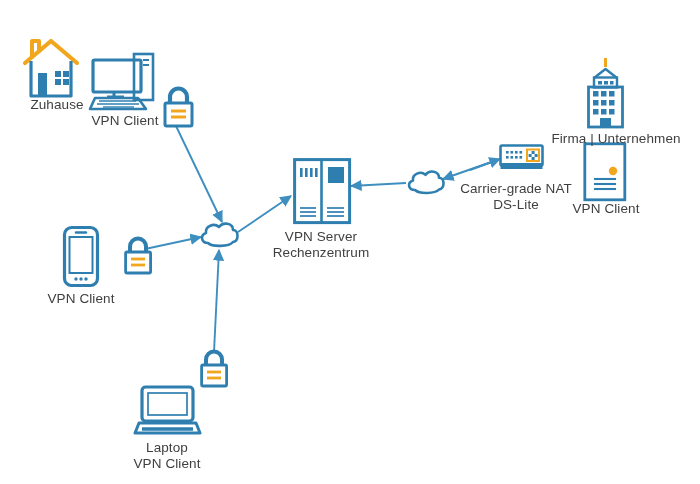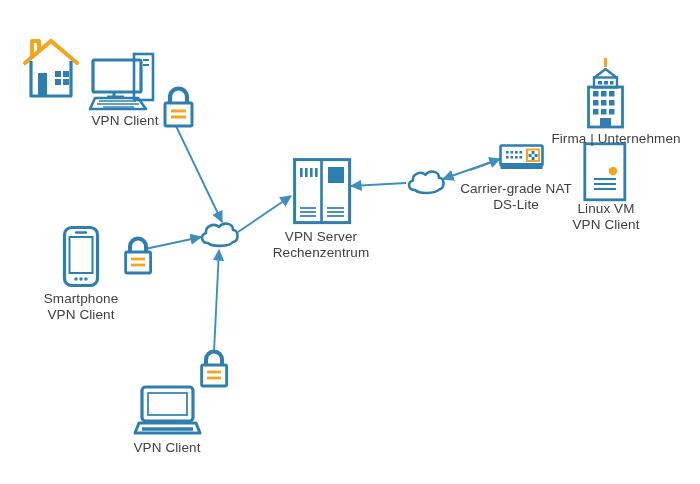--- a/index.html
+++ b/index.html
@@ -218,46 +218,48 @@
       <rect x="1.8" y="1.8" width="40" height="56" fill="#ffffff" stroke="#2E7FB0" stroke-width="2.8"></rect>
       <circle cx="30" cy="29" r="4.2" fill="#F2A61E"></circle>
       <g stroke="#2E7FB0" stroke-width="2.1">
         <line x1="11" y1="37" x2="33" y2="37"></line>
         <line x1="11" y1="42" x2="33" y2="42"></line>
         <line x1="11" y1="47" x2="33" y2="47"></line>
       </g>
     </g>
   </svg>
 
+  <div class="node-label" style="left:0px; top:97px; width:114px;">
+    <span>Zuhause</span>
+  </div>
 
   <div class="node-label" style="left:65px; top:113px; width:120px;">
     <span>VPN Client</span>
   </div>
 
   <div class="node-label" style="left:11px; top:291px; width:140px;">
-    <span>Smartphone</span>
     <span>VPN Client</span>
   </div>
 
   <div class="node-label" style="left:107px; top:440px; width:120px;">
+    <span>Laptop</span>
     <span>VPN Client</span>
   </div>
 
   <div class="node-label" style="left:251px; top:229px; width:140px;">
     <span>VPN Server</span>
     <span>Rechenzentrum</span>
   </div>
 
   <div class="node-label" style="left:446px; top:181px; width:140px;">
     <span>Carrier-grade NAT</span>
     <span>DS-Lite</span>
   </div>
 
   <div class="node-label" style="left:536px; top:122px; width:160px;margin-top:9px;">
     <span>Firma | Unternehmen</span>
   </div>
 
   <div class="node-label" style="left:546px; top:201px; width:120px;">
-    <span>Linux VM</span>
     <span>VPN Client</span>
   </div>
 
 </div>
 
 </body></html>

